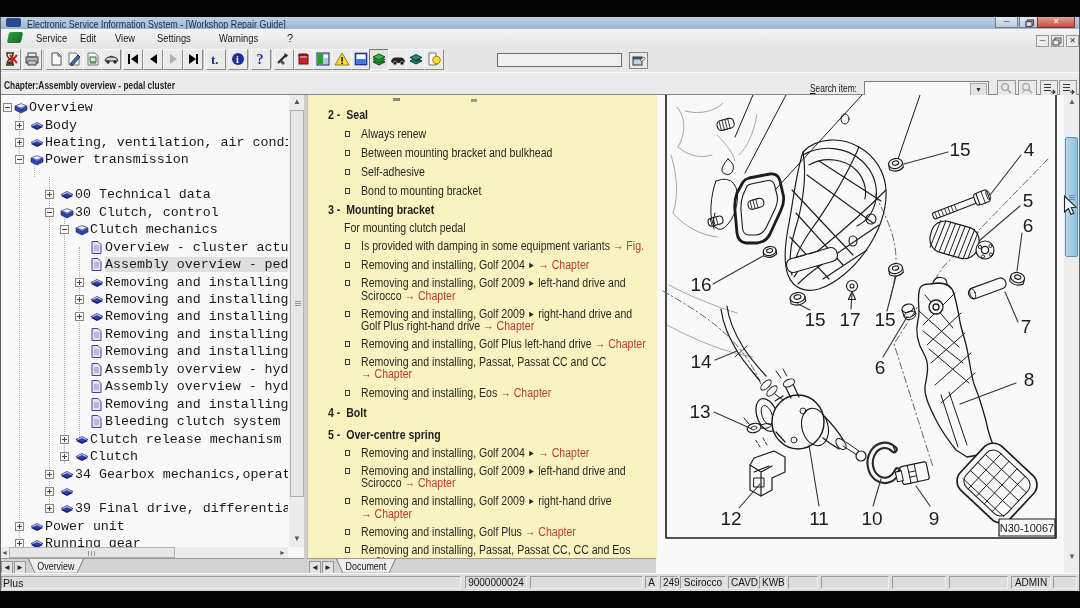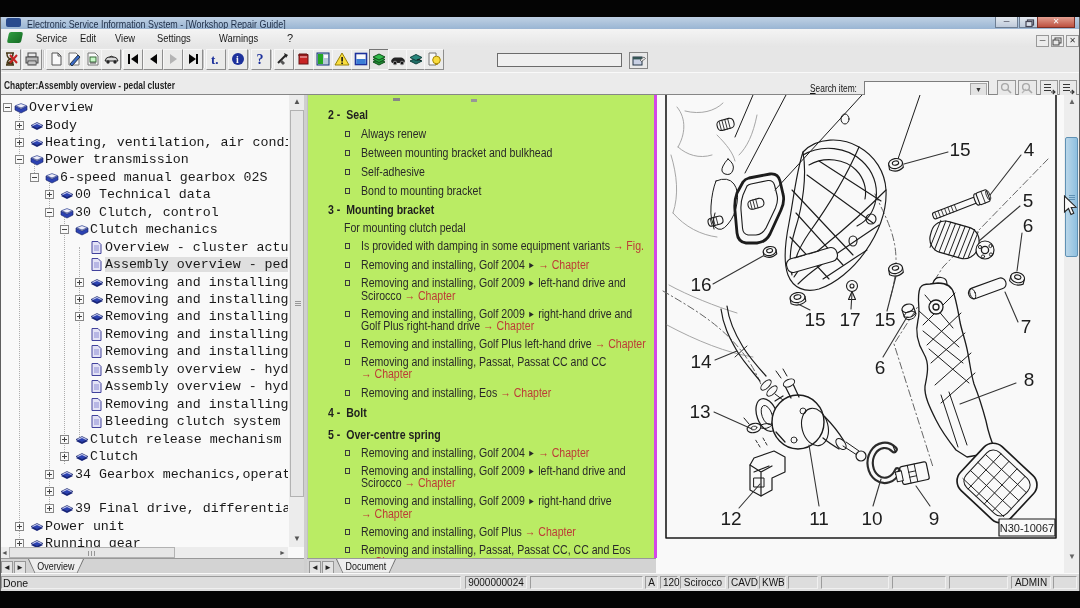--- a/index.html
+++ b/index.html
@@ -35,21 +35,21 @@
 .trow{position:absolute;height:17px;white-space:nowrap;}
 .ebox{position:absolute;width:9px;height:9px;background:#fff;border:1px solid #898989;box-sizing:border-box;}
 .ebox i{position:absolute;left:1px;top:3px;width:5px;height:1px;background:#444;}
 .ebox b{position:absolute;left:3px;top:1px;width:1px;height:5px;background:#444;}
 .tlabel{position:absolute;top:1px;}
 .sel{background:#e4e4e4;}
 
 .sb{position:absolute;background:#f2f2f2;}
 .sbthumb{position:absolute;background:#ececec;border:1px solid #b5b5b5;box-sizing:border-box;}
 
-#doc{position:absolute;left:307px;top:0;width:351px;height:463px;background:#bef264;overflow:hidden;border-right:4px solid #d946ef;border-left:1px solid #c5c5c5;box-sizing:border-box;}
+#doc{position:absolute;left:307px;top:0;width:351px;height:463px;background:#fef9c3;overflow:hidden;border-right:1px solid #d946ef;border-left:1px solid #c5c5c5;box-sizing:border-box;}
 .dl{position:absolute;font-size:12.5px;color:#262626;white-space:nowrap;transform:scaleX(.845);transform-origin:0 50%;}
 .dh{font-weight:bold;color:#1c1c1c;}
 .red{color:#c03a35;}
 .tri{font-size:9px;vertical-align:1px;}
 .blt{position:absolute;width:5px;height:6px;border:1.4px solid #3a3a3a;box-sizing:border-box;}
 
 .tabrow{position:absolute;top:463px;height:16px;background:#d8d8d8;border-top:1px solid #9a9a9a;box-sizing:border-box;}
 .tab{position:absolute;top:0;height:15px;}
 .tab .o{position:absolute;left:0;right:0;top:0;bottom:0;background:#6e6e6e;clip-path:polygon(0 0,100% 0,calc(100% - 7px) 100%,7px 100%);}
 .tab .f{position:absolute;left:1px;right:1px;top:0;bottom:1.2px;background:#f4f4f4;clip-path:polygon(0 0,100% 0,calc(100% - 6.2px) 100%,6.2px 100%);}
@@ -331,30 +331,20 @@
           </div>
       <div class="trow" style="left:0;top:56px;width:287px;">
             <div class="ebox" style="left:14px;top:4px;">
               <i></i>
             </div>
             <svg width="14" height="13" style="position:absolute;left:29px;top:2px;">
               <path d="M1 5 L7 8 L13 5 L13 9 L7 12 L1 9 z" fill="#2a41b5" stroke="#101c5e" stroke-width=".6"></path>
               <path d="M1.5 4.7 L7 7 L12.5 4.7 L7 2.6 z" fill="#f4f4ff" stroke="#23368f" stroke-width=".7"></path>
             </svg>
             <div class="tlabel" style="left:44px;">Power transmission</div>
-          </div>
-      <div class="trow" style="left:0;top:74px;width:287px;">
-            <div class="ebox" style="left:29px;top:4px;">
-              <i></i>
-            </div>
-            <svg width="14" height="13" style="position:absolute;left:44px;top:2px;">
-              <path d="M1 5 L7 8 L13 5 L13 9 L7 12 L1 9 z" fill="#2a41b5" stroke="#101c5e" stroke-width=".6"></path>
-              <path d="M1.5 4.7 L7 7 L12.5 4.7 L7 2.6 z" fill="#f4f4ff" stroke="#23368f" stroke-width=".7"></path>
-            </svg>
-            <div class="tlabel" style="left:59px;">6-speed manual gearbox 02S</div>
           </div>
       <div class="trow" style="left:0;top:91px;width:287px;">
             <div class="ebox" style="left:44px;top:4px;">
               <i></i>
               <b></b>
             </div>
             <svg width="14" height="13" style="position:absolute;left:59px;top:2px;">
               <path d="M1 8 L7 5 L13 8 L7 11 z" fill="#16247e"></path>
               <path d="M1 6.5 L7 3.5 L13 6.5 L7 9.5 z" fill="#2a41b5" stroke="#101c5e" stroke-width=".6"></path>
               <path d="M2.5 6.6 L7 4.5 L11.5 6.6" fill="none" stroke="#eef" stroke-width=".9"></path>
@@ -910,31 +900,31 @@
     <svg class="abs" style="left:1063px;top:100px;" width="15" height="22" viewBox="0 0 15 22">
           <path d="M1.5,1 L1.5,17 L5.5,13.5 L8,19.5 L10.8,18.3 L8.2,12.4 L13,12.2 z" fill="#fff" stroke="#222" stroke-width="1.1"></path>
         </svg>
   </div>
 
   <div id="statusbar">
     <div class="seg" style="left:1px;width:460px;"></div>
     <div class="seg" style="left:465px;width:62px;text-align:center;">9000000024</div>
     <div class="seg" style="left:530px;width:113px;"></div>
     <div class="seg" style="left:645px;width:13px;text-align:center;">A</div>
-    <div class="seg" style="left:660px;width:18px;text-align:center;">120</div>
+    <div class="seg" style="left:660px;width:18px;text-align:center;">249</div>
     <div class="seg" style="left:680px;width:46px;text-align:center;">Scirocco</div>
     <div class="seg" style="left:728px;width:29px;text-align:center;">CAVD</div>
     <div class="seg" style="left:759px;width:27px;text-align:center;">KWB</div>
     <div class="seg" style="left:788px;width:30px;"></div>
     <div class="seg" style="left:821px;width:68px;"></div>
     <div class="seg" style="left:892px;width:54px;"></div>
     <div class="seg" style="left:949px;width:59px;"></div>
     <div class="seg" style="left:1011px;width:40px;text-align:center;">ADMIN</div>
     <div class="seg" style="left:1053px;width:24px;"></div>
-    <div class="abs" style="left:3px;top:3px;font-size:10.5px;color:#111;">Done</div>
+    <div class="abs" style="left:3px;top:3px;font-size:10.5px;color:#111;">Plus</div>
   </div>
  </div>
 
  <div class="abs" style="left:0;top:0;width:1080px;height:17px;background:#000;"></div>
  <div class="abs" style="left:0;top:591px;width:1080px;height:17px;background:#000;"></div>
  <div class="abs" style="left:0;top:17px;width:1px;height:574px;background:#606060;"></div>
  <div class="abs" style="left:1079px;top:17px;width:1px;height:574px;background:#606060;"></div>
 </div>
 
 </body></html>

